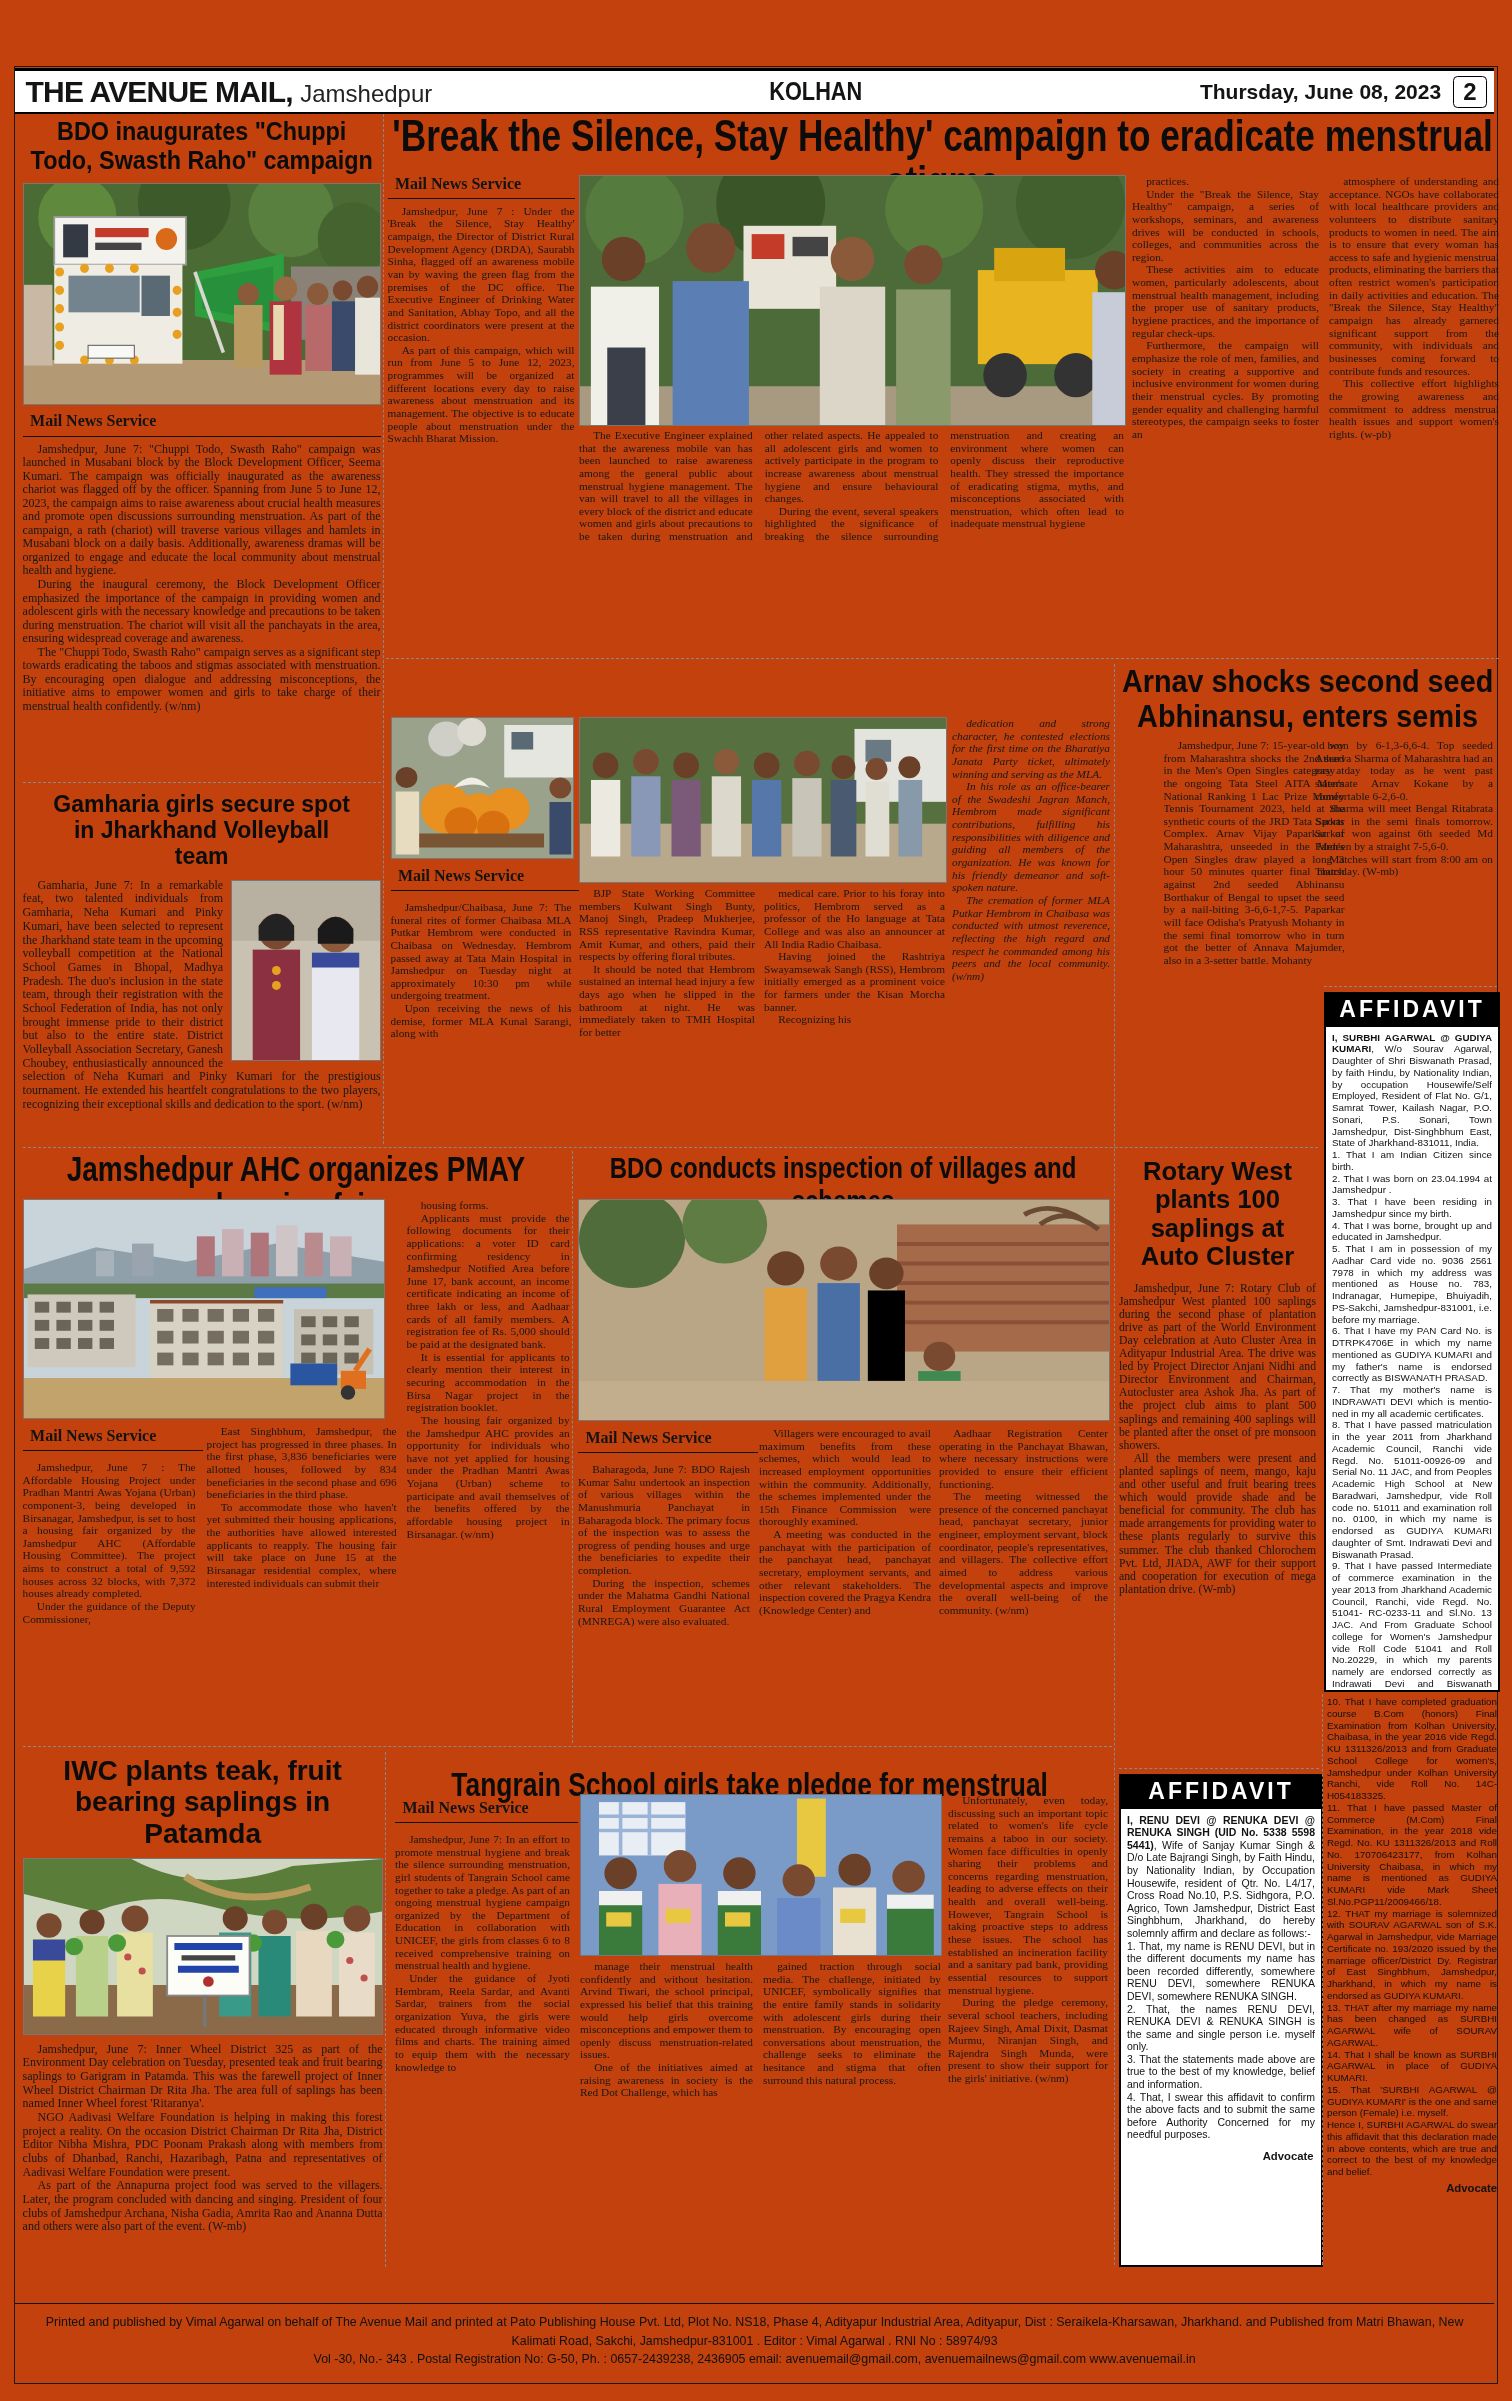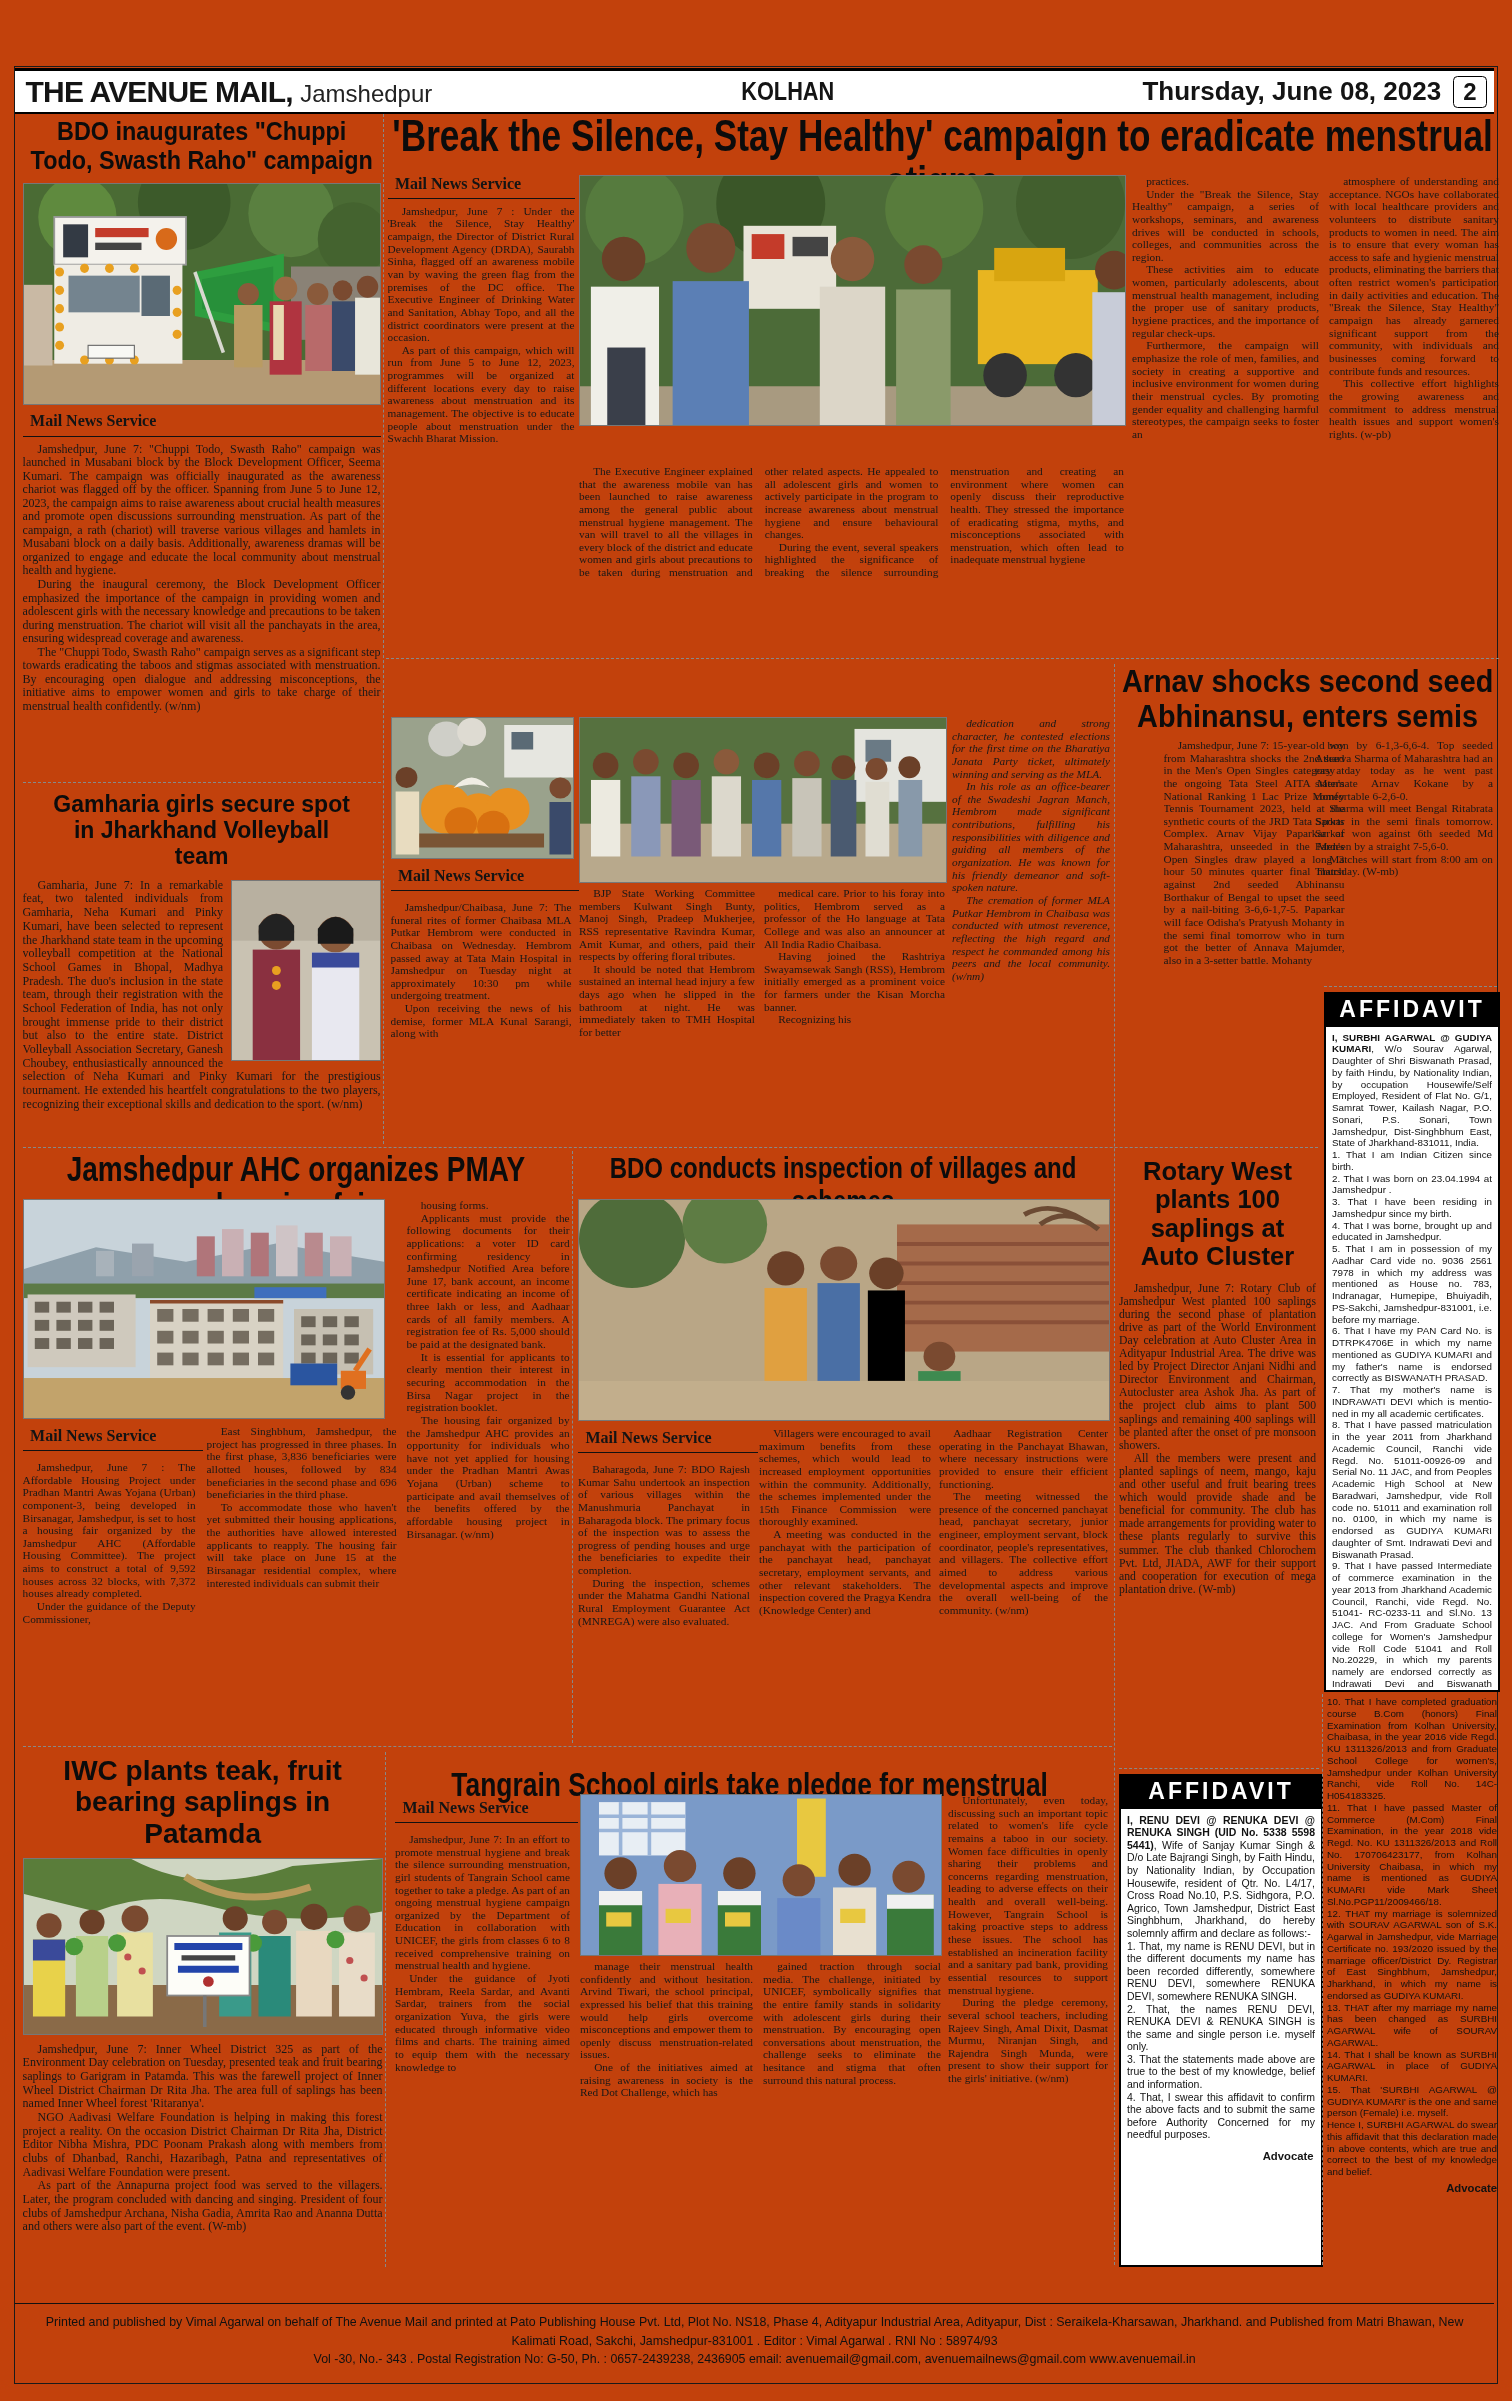--- a/index.html
+++ b/index.html
@@ -5,35 +5,35 @@
   html,body{margin:0;padding:0;background:#e8e8e4;}
   #page{position:relative;width:1512px;height:2401px;background:#c2410c;font-family:"Liberation Serif",serif;color:#141414;overflow:hidden;}
   #frame{position:absolute;left:13.6px;top:66px;width:1482px;height:2316px;border:1.5px solid #1a1a1a;}
   
   #masthead{position:absolute;left:15px;top:68px;width:1479px;height:41px;border-top:3px solid #000;border-bottom:2.3px solid #000;display:flex;align-items:center;justify-content:space-between;background:#fff;}
   .mh-left{display:flex;align-items:baseline;gap:7.5px;padding-left:10.5px;font-family:"Liberation Sans",sans-serif;}
   .mh-title{font-weight:bold;font-size:30px;letter-spacing:-0.8px;}
   .mh-city{font-size:24px;color:#222;}
   .mh-section{font-family:"Liberation Sans",sans-serif;font-weight:bold;font-size:25.6px;letter-spacing:0px;transform:scaleX(.85);}
   .mh-right{display:flex;align-items:center;gap:12px;padding-right:7.5px;}
-  .mh-date{font-family:"Liberation Sans",sans-serif;font-weight:bold;font-size:26px;}
+  .mh-date{font-family:"Liberation Sans",sans-serif;font-weight:bold;font-size:21px;}
   .mh-page{font-family:"Liberation Sans",sans-serif;font-weight:bold;font-size:24px;border:1.5px solid #000;border-radius:4.5px;padding:0 9px;line-height:30px;}
   
   .art{position:absolute;}
   .hl{font-family:"Liberation Sans",sans-serif;font-weight:bold;text-align:center;color:#0c0c0c;margin:0;}
   .condx{display:block;width:125%;margin-left:-12.5%;transform:scaleX(.8);}
   .condx9{display:block;width:111%;margin-left:-5.5%;transform:scaleX(.9);}
   .bt{font-family:"Liberation Serif",serif;font-size:11.3px;line-height:1.12;text-align:justify;color:#181818;}
   .para{margin:0;text-indent:1.25em;}
   .dl{font-weight:normal;}
   .byline{font-family:"Liberation Serif",serif;font-weight:bold;font-size:16px;border-bottom:1.5px solid #111;padding:1.5px 0 5.3px 7.5px;margin:0 0 6px 0;}
   .reg{position:absolute;overflow:hidden;}
   .photo{position:absolute;border:0.8px solid #777;background:#ccc;overflow:hidden;}
   .photo svg{display:block;width:100%;height:100%;}
-  .cols3{column-count:3;column-gap:12px;margin-top:36px;}
+  .cols3{column-count:3;column-gap:12px;}
   
   .vdash{position:absolute;border-left:1.5px dashed #888;width:0;}
   .hdash{position:absolute;border-top:1.5px dashed #888;height:0;}
   
   .affbox{position:absolute;border:2.3px solid #000;background:#fff;overflow:hidden;}
   .affbar{background:#000;color:#fff;text-align:center;font-family:"Liberation Sans",sans-serif;font-weight:bold;font-size:23px;letter-spacing:3px;padding:2.3px 0 3.8px;}
   .afftext{font-family:"Liberation Sans",sans-serif;font-size:9.8px;line-height:1.2;text-align:justify;padding:4.5px 6px;color:#111;}
   .aff-item{margin:0;}
   .affcol{position:absolute;overflow:hidden;font-family:"Liberation Sans",sans-serif;font-size:9.8px;line-height:1.2;text-align:justify;color:#111;}
   .advocate{font-family:"Liberation Sans",sans-serif;font-weight:bold;text-align:right;font-size:11.3px;margin-top:4.5px;}

